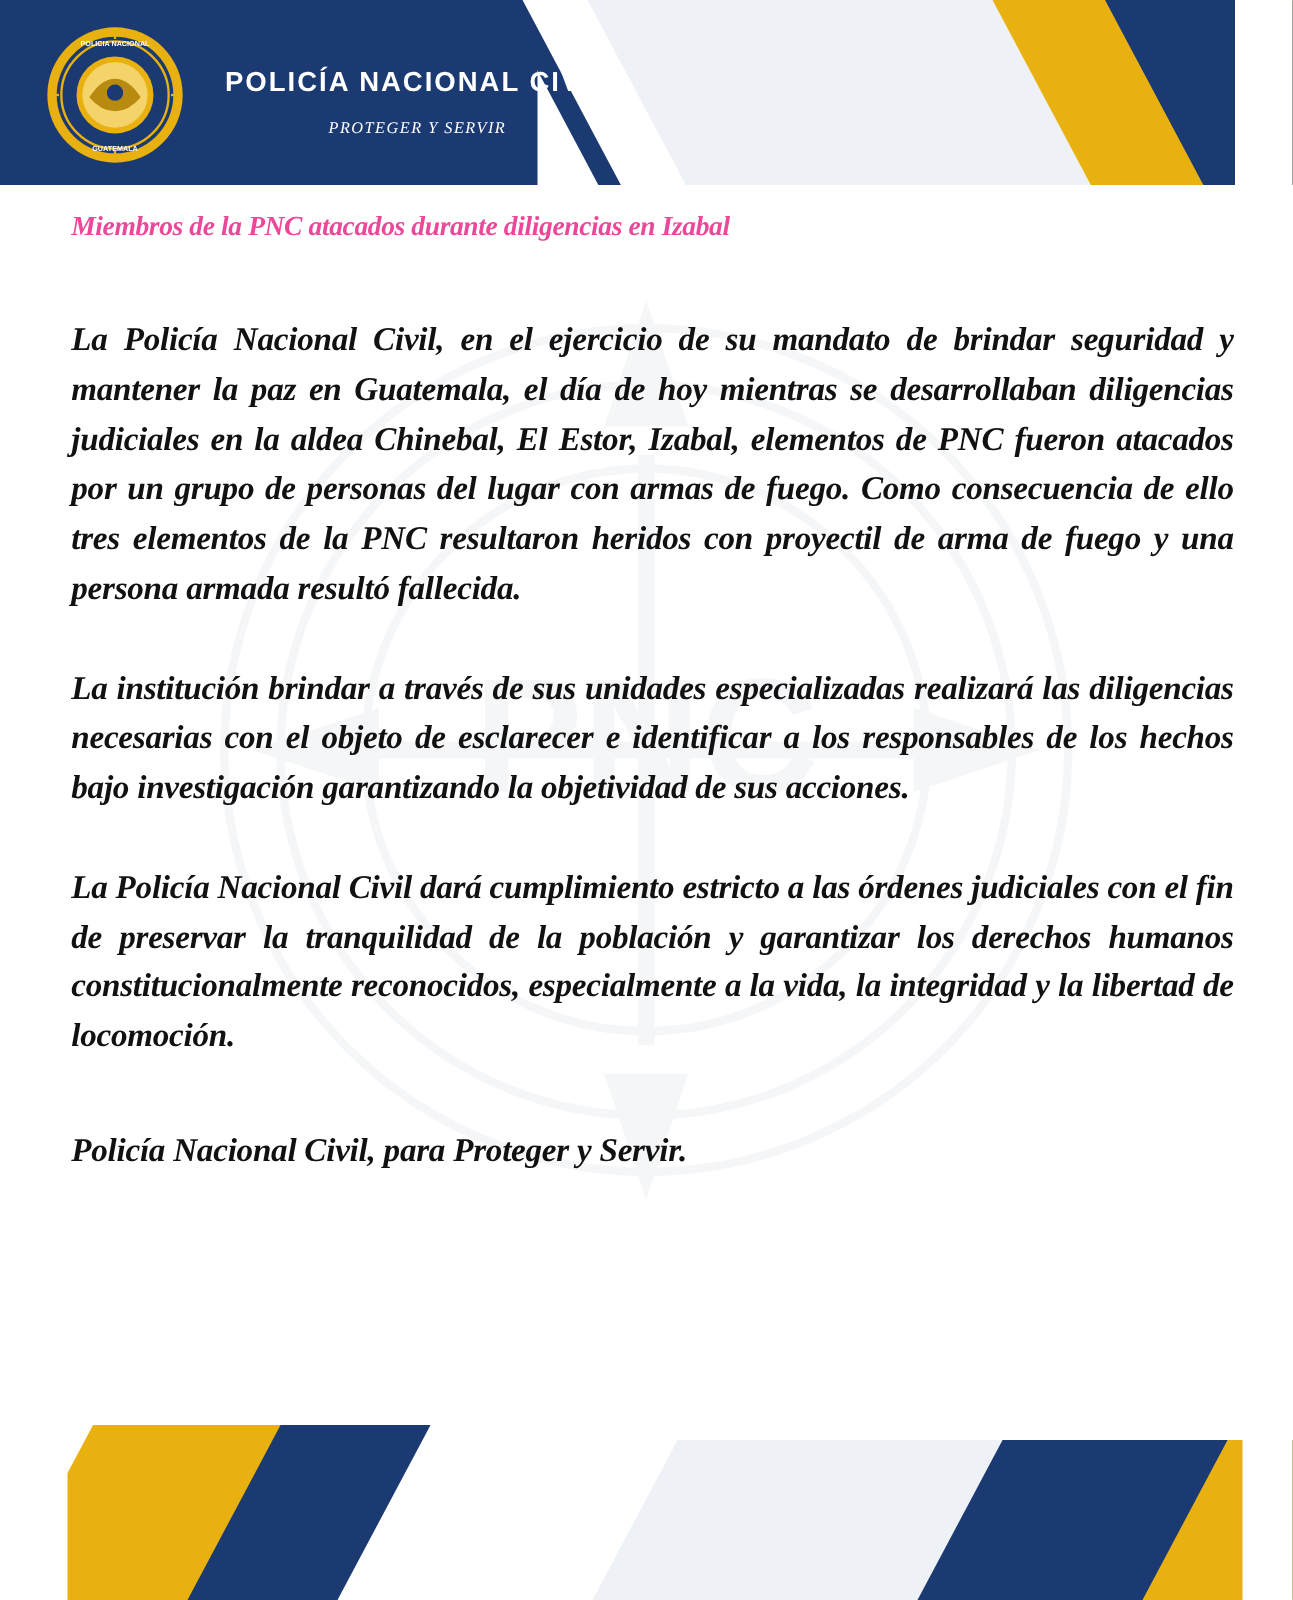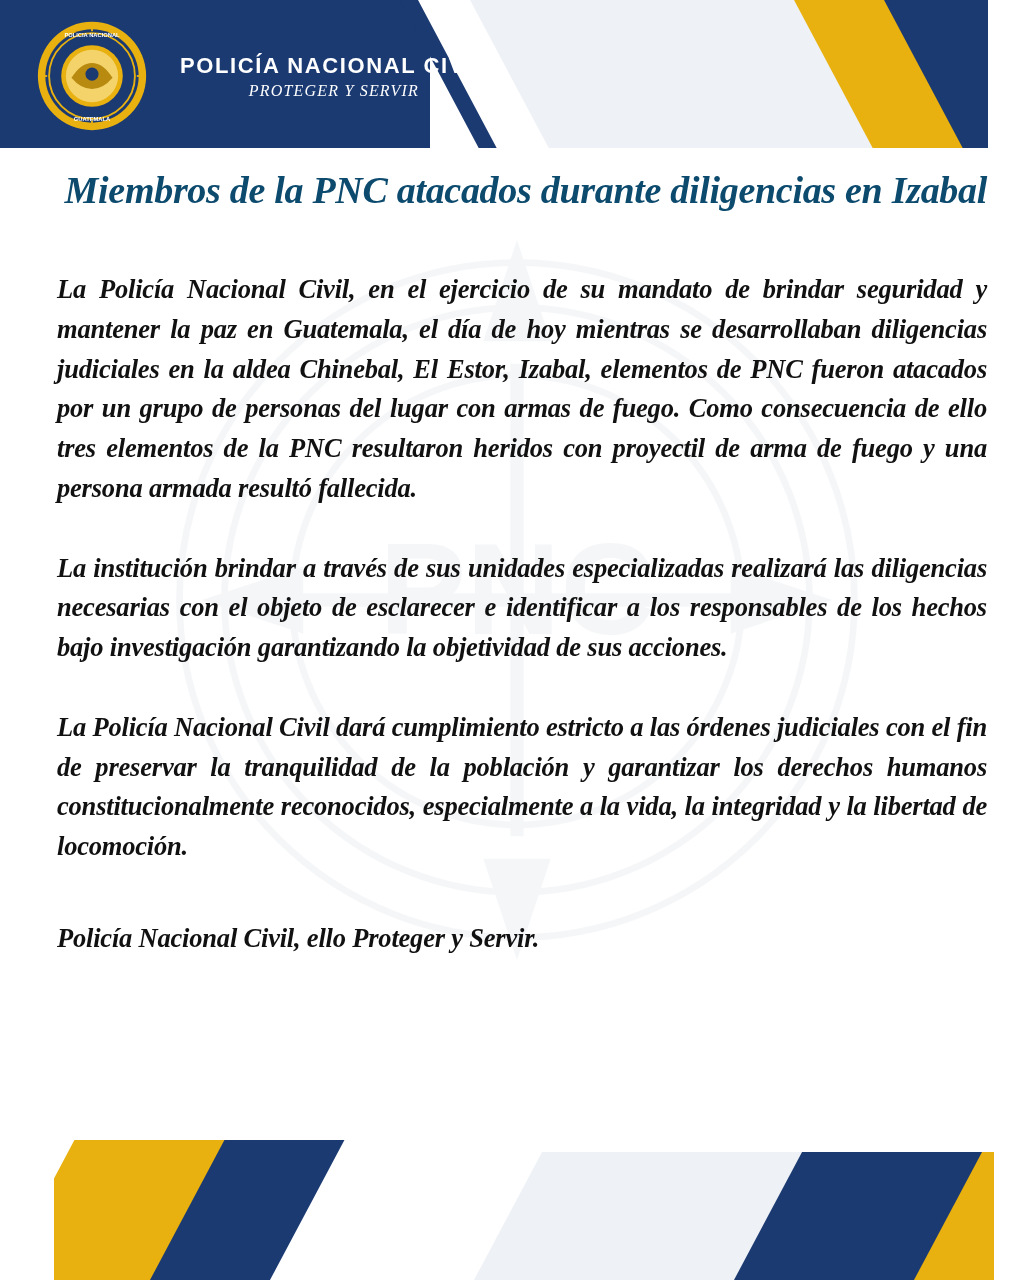--- a/index.html
+++ b/index.html
@@ -167,41 +167,41 @@
     font-family: "Liberation Sans", sans-serif;
     font-weight: bold;
     font-size: 22px;
     letter-spacing: 1.6px;
     color: #ffffff;
     line-height: 1.1;
   }
   .brand-sub {
     font-family: "Liberation Serif", serif;
     font-style: italic;
-    font-size: 16px;
+    font-size: 13px;
     letter-spacing: 1.2px;
     color: #ffffff;
     text-align: center;
-    margin-top: 4px;
+    margin-top: 16px;
   }
 
   
   .content {
     position: absolute;
     left: 57px;
     top: 168px;
     width: 930px;
   }
   .headline {
-    color: #0c4a6e;
+    color: #ec4899;
     font-family: "Liberation Serif", serif;
     font-style: italic;
     font-weight: bold;
-    font-size: 38px;
-    text-align: right;
+    font-size: 22px;
+    text-align: left;
     letter-spacing: -0.3px;
     margin: 0 0 58px 0;
   }
   .para {
     color: #111111;
     font-family: "Liberation Serif", serif;
     font-style: italic;
     font-weight: bold;
     font-size: 26.5px;
     line-height: 1.5;
@@ -285,16 +285,16 @@
     </div>
   </div>
 
   <div class="content">
     <h1 class="headline">Miembros de la PNC atacados durante diligencias en Izabal</h1>
 
     <p class="para">La Policía Nacional Civil, en el ejercicio de su mandato de brindar seguridad y mantener la paz en Guatemala, el día de hoy mientras se desarrollaban diligencias judiciales en la aldea Chinebal, El Estor, Izabal, elementos de PNC fueron atacados por un grupo de personas del lugar con armas de fuego. Como consecuencia de ello tres elementos de la PNC resultaron heridos con proyectil de arma de fuego y una persona armada resultó fallecida.</p>
     <p class="para">La institución brindar a través de sus unidades especializadas realizará las diligencias necesarias con el objeto de esclarecer e identificar a los responsables de los hechos bajo investigación garantizando la objetividad de sus acciones.</p>
     <p class="para">La Policía Nacional Civil dará cumplimiento estricto a las órdenes judiciales con el fin de preservar la tranquilidad de la población y garantizar los derechos humanos constitucionalmente reconocidos, especialmente a la vida, la integridad y la libertad de locomoción.</p>
 
-    <p class="para closing">Policía Nacional Civil, ello Proteger y Servir.</p>
+    <p class="para closing">Policía Nacional Civil, para Proteger y Servir.</p>
   </div>
 
 </div>
 
 </body></html>

